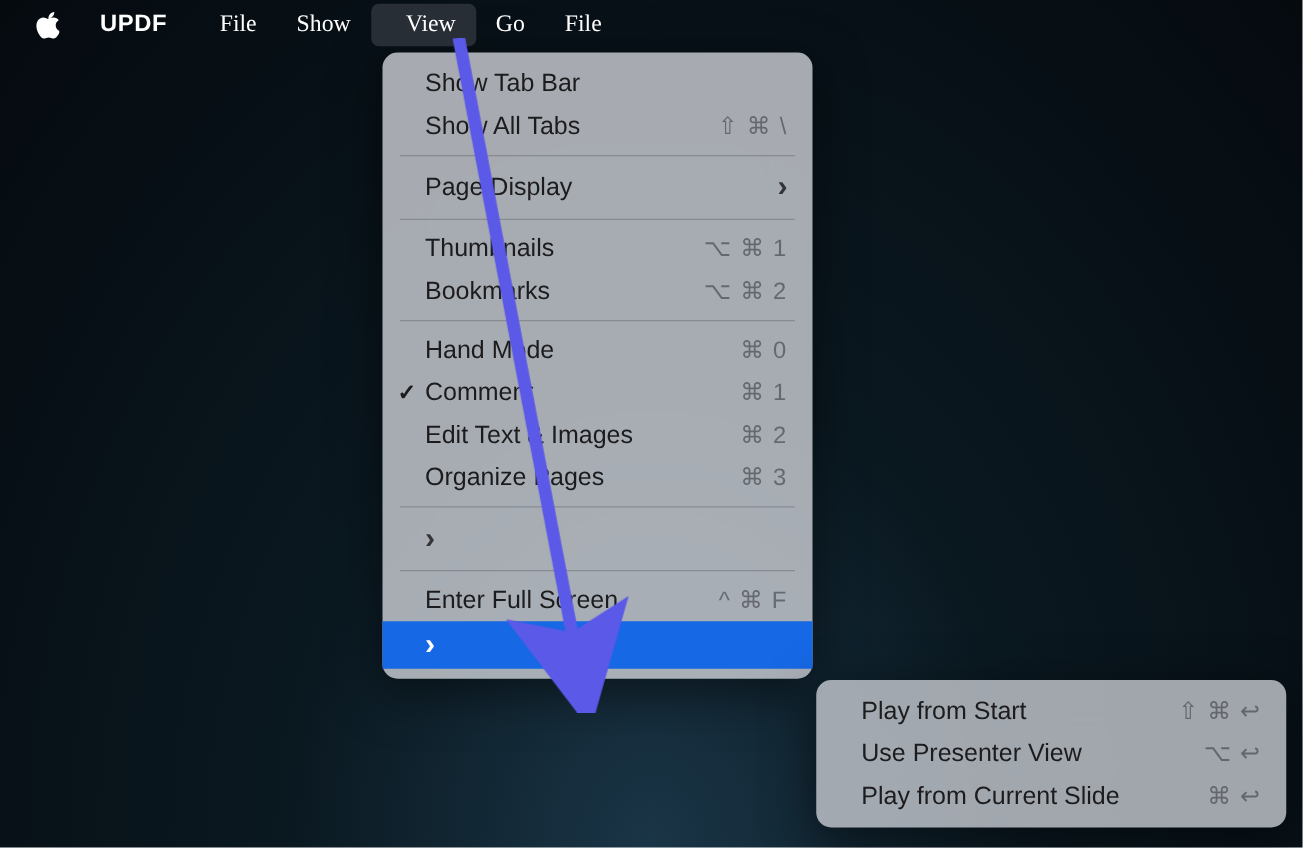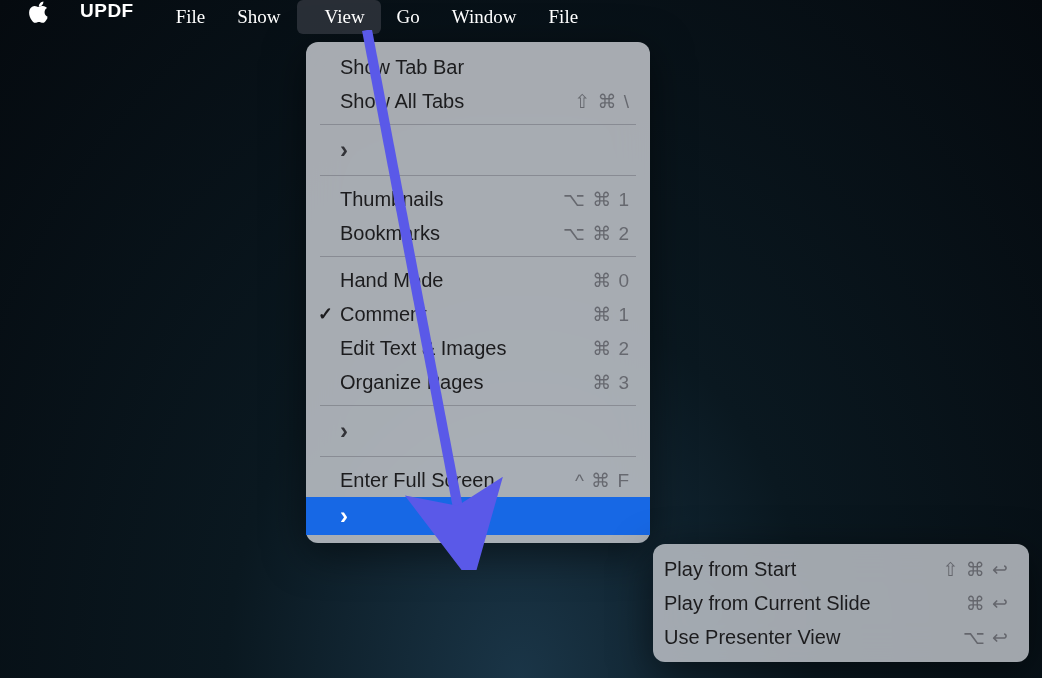--- a/index.html
+++ b/index.html
@@ -7,21 +7,21 @@
     width: 1042px;
     height: 678px;
     background: radial-gradient(ellipse at 50% 100%, #1a3547 0%, #0a1820 40%, #050a0f 100%);
     font-family: -apple-system, "Helvetica Neue", Helvetica, Arial, sans-serif;
     overflow: hidden;
     position: relative;
   }
   .menubar {
     height: 40px;
     display: flex;
-    align-items: flex-start;
+    align-items: center;
     gap: 0;
     padding-left: 28px;
     color: #fff;
     font-size: 19px;
     font-weight: 400;
     position: relative;
     z-index: 5;
   }
   .menubar .apple-logo {
     margin-right: 30px;
@@ -102,21 +102,21 @@
     border-radius: 12px;
     box-shadow: 0 10px 40px rgba(0,0,0,0.5);
     padding: 8px 0;
     color: #1c1c1e;
     font-size: 20px;
     z-index: 4;
   }
   .submenu .row {
     display: flex;
     align-items: center;
-    padding: 5px 20px 5px 11px;
+    padding: 5px 20px 5px 36px;
     min-height: 34px;
     cursor: default;
   }
   .submenu .row .label { flex: 1; }
   .submenu .row .shortcut {
     color: rgba(60,60,67,0.6);
     font-size: 19px;
     letter-spacing: 1px;
   }
 
@@ -135,34 +135,34 @@
   <span class="apple-logo">
     <svg viewBox="0 0 170 170">
         <path d="M150.9 131.2c-2.6 6-5.7 11.5-9.3 16.5-4.9 6.9-8.9 11.6-12 14.3-4.8 4.3-9.9 6.5-15.4 6.6-3.9 0-8.7-1.1-14.2-3.4-5.5-2.3-10.6-3.4-15.2-3.4-4.8 0-10 1.1-15.6 3.4-5.6 2.3-10.1 3.5-13.6 3.6-5.3.2-10.5-2-15.6-6.8-3.4-2.9-7.6-7.8-12.6-14.8-5.4-7.5-9.8-16.1-13.3-26-3.7-10.7-5.6-21-5.6-31 0-11.5 2.5-21.4 7.4-29.7 3.9-6.7 9.1-11.9 15.6-15.8 6.5-3.9 13.5-5.9 21-6 4.2 0 9.6 1.3 16.3 3.9 6.7 2.6 11 3.9 12.9 3.9 1.4 0 6.2-1.5 14.2-4.6 7.6-2.8 14-4 19.2-3.6 14.1 1.1 24.7 6.7 31.7 16.7-12.6 7.6-18.8 18.3-18.7 32 .1 10.7 4 19.6 11.6 26.6 3.5 3.3 7.3 5.8 11.6 7.6-.9 2.7-1.9 5.3-2.9 7.8zM119.1 7.3c0 8.6-3.1 16.6-9.4 24-7.5 8.8-16.6 13.9-26.5 13.1-.1-1-.2-2.1-.2-3.2 0-8.2 3.6-17 10-24.2 3.2-3.6 7.2-6.7 12.1-9.1 4.9-2.4 9.5-3.7 13.9-4 .1 1.1.1 2.3.1 3.4z"></path>
       </svg>
   </span>
   <span class="app-name">UPDF</span>
   <span class="mitem">File</span>
   <span class="mitem">Show</span>
   <span class="mitem active">View</span>
   <span class="mitem">Go</span>
-  <span class="mitem">Window</span>
   <span class="mitem">File</span>
 </div>
 
 <div class="dropdown" id="dropdown">
     <div class="row">
       <span class="label">Show Tab Bar</span>
     </div>
     <div class="row">
       <span class="label">Show All Tabs</span>
       <span class="shortcut">⇧ ⌘ \</span>
     </div>
     <hr>
     <div class="row">
+      <span class="label">Page Display</span>
       <span class="chevron" style="font-size: 24px;">›</span>
     </div>
     <hr>
     <div class="row">
       <span class="label">Thumbnails</span>
       <span class="shortcut">⌥ ⌘ 1</span>
     </div>
     <div class="row">
       <span class="label">Bookmarks</span>
       <span class="shortcut">⌥ ⌘ 2</span>
@@ -198,26 +198,26 @@
       <span class="chevron" style="font-size: 24px;">›</span>
     </div>
   </div>
 
 <div class="submenu" id="submenu">
     <div class="row">
       <span class="label">Play from Start</span>
       <span class="shortcut">⇧ ⌘ ↩</span>
     </div>
     <div class="row">
+      <span class="label">Use Presenter View</span>
+      <span class="shortcut">⌥ ↩</span>
+    </div>
+    <div class="row">
       <span class="label">Play from Current Slide</span>
       <span class="shortcut">⌘ ↩</span>
-    </div>
-    <div class="row">
-      <span class="label">Use Presenter View</span>
-      <span class="shortcut">⌥ ↩</span>
     </div>
   </div>
 
 <svg class="arrow-annotation" width="160" height="540">
   <defs>
     <marker id="arrowhead" markerWidth="10" markerHeight="10" refX="6" refY="5" orient="auto">
       <path d="M0,0 L10,5 L0,10 L2,5 z" fill="#5a59e8"></path>
     </marker>
   </defs>
   <line x1="20" y1="0" x2="118" y2="515" stroke="#5a59e8" stroke-width="10" marker-end="url(#arrowhead)"></line>

